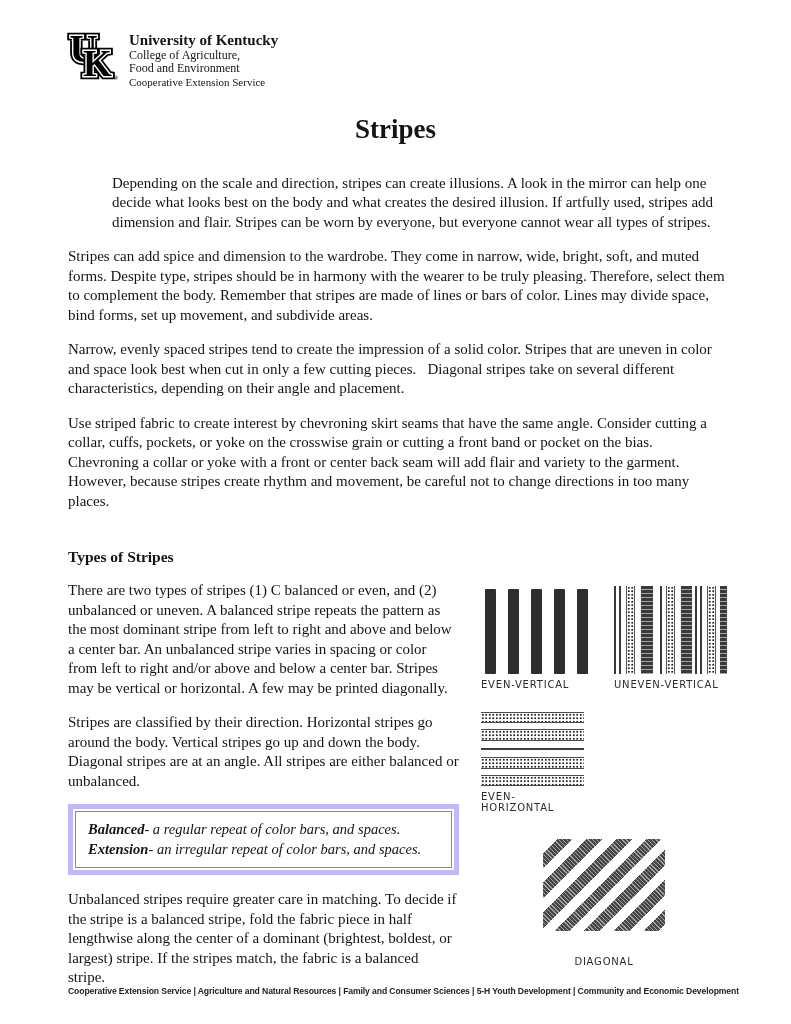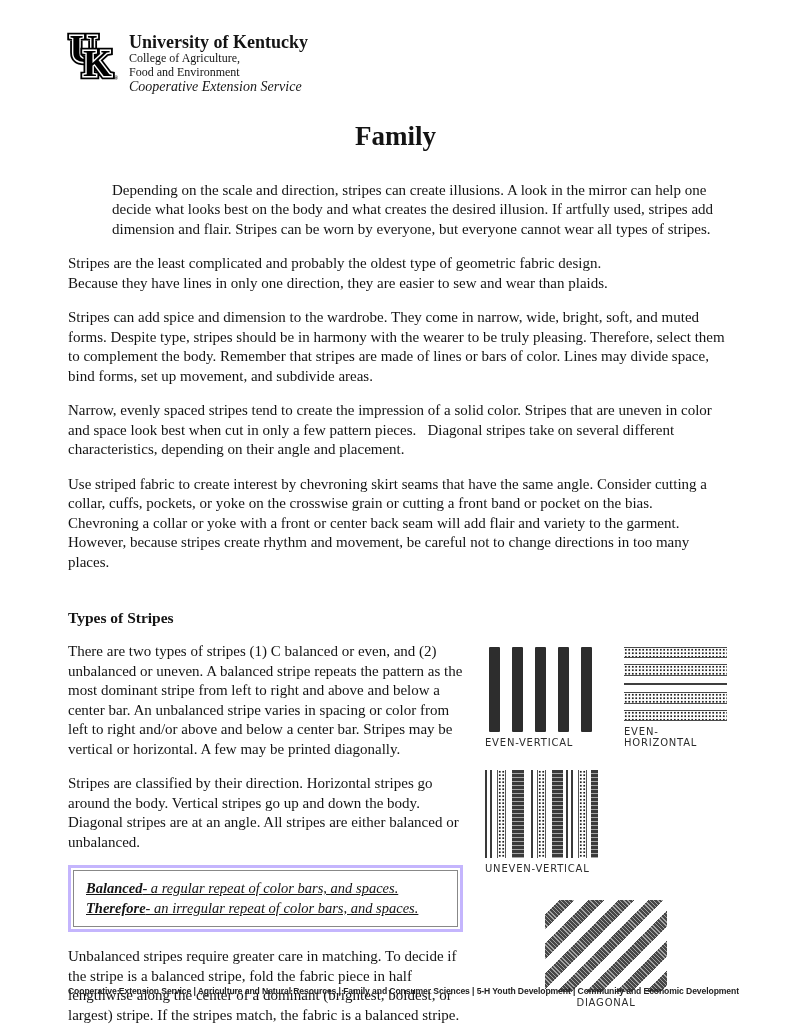--- a/index.html
+++ b/index.html
@@ -21,42 +21,41 @@
   .doc-id-box {
     background:#000; border:1px solid #555;
     box-shadow:inset 0 0 0 1px #000, inset 0 0 0 2px #777;
     width:137px; height:33px;
     display:flex; align-items:center; justify-content:center;
   }
   .doc-id-box span { color:#fff; font-weight:bold; font-size:15px; letter-spacing:.3px; }
   .logo-block { display:flex; align-items:flex-start; gap:10px; }
   .uk-logo { width:56px; height:52px; }
   .logo-text { line-height:1.12; padding-top:2px; }
-  .lt1 { font-weight:bold; font-size:18px; }
+  .lt1 { font-weight:bold; font-size:15px; }
   .lt2 { font-size:12px; }
-  .lt3 { font-style:italic; font-size:14px; }
+  .lt3 { font-size:11px; }
   
   .title { text-align:center; font-size:27px; font-weight:bold; margin-top:26px; }
   .body-text { padding:0 64px 0 68px; }
   .para {
     font-size:15px; line-height:19.5px;
     margin-top:15px;
     white-space:pre-wrap;
   }
   .para.first { margin-top:29px;margin-left:44px; }
   .heading { font-size:15.5px; font-weight:bold; margin-top:37px; }
   
   .columns { display:flex; gap:10px; align-items:flex-start; }
   .col-left { width:416px; }
   .col-right { flex:1; padding-top:20px; }
   
   .def-box {
     margin-top:13px;
-    border:3px solid #c4b5fd;
-    text-decoration:underline;
+    border:5px solid #c4b5fd;
   }
   .def-inner {
     border:1px solid #888; margin:2px;
     padding:7px 10px 8px 12px;
   }
   .def-line { font-style:italic; font-size:14.5px; line-height:20px; }
   .def-line b { font-weight:bold; }
   
   .figures-grid {
     display:grid;
@@ -65,21 +64,21 @@
     align-items:end;
     justify-items:start;
     padding-left:12px;
   }
   figure { display:flex; flex-direction:column;justify-content:center; }
   figcaption {
     font-family:"DejaVu Sans", sans-serif;
     font-size:10px; letter-spacing:.8px; color:#2b2b2b;
     margin-top:5px;
   }
-  .span2 { grid-column:1 / -1; justify-self:center; margin-top:4px; align-items:center; }
+  .span2 { grid-column:1 / -1; justify-self:center; margin-top:4px; align-items:center;gap:20px; }
   
   .sw { display:flex; }
   .sw-ev { height:85px; gap:12px; padding-left:4px; }
   .vb { width:11px; background:#2d2d2d; border-radius:1px; }
   .sw-uv { height:88px; }
   .vl  { width:2px; background:#3a3a3a; }
   .vd  { background-image:radial-gradient(#1e1e1e 0.9px, transparent 1.05px); background-size:3.5px 3.5px; border-left:1px solid #555; border-right:1px solid #555; }
   .vh  { background-color:#3a3a3a; background-image:repeating-linear-gradient(0deg, rgba(255,255,255,.55) 0 1px, transparent 1px 4px); }
   .w7{width:7px}.w9{width:9px}.w11{width:11px}.w12{width:12px}.g3{margin-right:3px}.g4{margin-right:4px}.g5{margin-right:5px}.g6{margin-right:6px}.g7{margin-right:7px}
   .sw-col { display:flex; flex-direction:column; }
@@ -126,89 +125,87 @@
       </svg>
       <div class="logo-text">
         <div class="lt1">University of Kentucky</div>
         <div class="lt2">College of Agriculture,</div>
         <div class="lt2">Food and Environment</div>
         <div class="lt3">Cooperative Extension Service</div>
       </div>
     </div>
   </div>
 
-  <h1 class="title">Family</h1>
+  <h1 class="title">Stripes</h1>
 
   <div class="body-text">
     <p class="para first">Depending on the scale and direction, stripes can create illusions. A look in the mirror can help one decide what looks best on the body and what creates the desired illusion. If artfully used, stripes add dimension and flair. Stripes can be worn by everyone, but everyone cannot wear all types of stripes.</p>
-    <p class="para">Stripes are the least complicated and probably the oldest type of geometric fabric design.
-Because they have lines in only one direction, they are easier to sew and wear than plaids.</p>
     <p class="para">Stripes can add spice and dimension to the wardrobe. They come in narrow, wide, bright, soft, and muted forms. Despite type, stripes should be in harmony with the wearer to be truly pleasing. Therefore, select them to complement the body. Remember that stripes are made of lines or bars of color. Lines may divide space, bind forms, set up movement, and subdivide areas.</p>
-    <p class="para">Narrow, evenly spaced stripes tend to create the impression of a solid color. Stripes that are uneven in color and space look best when cut in only a few pattern pieces.   Diagonal stripes take on several different characteristics, depending on their angle and placement.</p>
+    <p class="para">Narrow, evenly spaced stripes tend to create the impression of a solid color. Stripes that are uneven in color and space look best when cut in only a few cutting pieces.   Diagonal stripes take on several different characteristics, depending on their angle and placement.</p>
     <p class="para">Use striped fabric to create interest by chevroning skirt seams that have the same angle. Consider cutting a collar, cuffs, pockets, or yoke on the crosswise grain or cutting a front band or pocket on the bias. Chevroning a collar or yoke with a front or center back seam will add flair and variety to the garment. However, because stripes create rhythm and movement, be careful not to change directions in too many places.</p>
 
     <h2 class="heading">Types of Stripes</h2>
 
     <div class="columns">
       <div class="col-left">
         <p class="para">There are two types of stripes (1) C balanced or even, and (2) unbalanced or uneven. A balanced stripe repeats the pattern as the most dominant stripe from left to right and above and below a center bar. An unbalanced stripe varies in spacing or color from left to right and/or above and below a center bar. Stripes may be vertical or horizontal. A few may be printed diagonally.</p>
         <p class="para">Stripes are classified by their direction. Horizontal stripes go around the body. Vertical stripes go up and down the body. Diagonal stripes are at an angle. All stripes are either balanced or unbalanced.</p>
 
         <div class="def-box">
           <div class="def-inner">
             <div class="def-line"><b>Balanced</b><span>- a regular repeat of color bars, and spaces.</span></div>
-            <div class="def-line"><b>Therefore</b><span>- an irregular repeat of color bars, and spaces.</span></div>
+            <div class="def-line"><b>Extension</b><span>- an irregular repeat of color bars, and spaces.</span></div>
           </div>
         </div>
 
         <p class="para">Unbalanced stripes require greater care in matching. To decide if the stripe is a balanced stripe, fold the fabric piece in half lengthwise along the center of a dominant (brightest, boldest, or largest) stripe. If the stripes match, the fabric is a balanced stripe.</p>
       </div>
 
       <div class="col-right">
         <div class="figures-grid">
 
           <figure>
             <div class="sw sw-ev">
               <i class="vb"></i>
                 <i class="vb"></i>
                 <i class="vb"></i>
                 <i class="vb"></i>
                 <i class="vb"></i>
             </div>
             <figcaption>EVEN-VERTICAL</figcaption>
-          </figure>
-
-          <figure>
-            <div class="sw-col sw-eh">
-              <i class="hb-dots h11 mb6"></i>
-              <i class="hb-dots h12 mb7"></i>
-              <i class="hb-line h2 mb7"></i>
-              <i class="hb-dots h12 mb6"></i>
-              <i class="hb-dots h11"></i>
-            </div>
-            <figcaption>EVEN-HORIZONTAL</figcaption>
           </figure>
 
           <figure>
             <div class="sw sw-uv">
               <i class="vl g3"></i>
                 <i class="vl g5"></i>
                 <i class="vd w9 g6"></i>
                 <i class="vh w12 g7"></i>
                 <i class="vl g4"></i>
                 <i class="vd w9 g6"></i>
                 <i class="vh w11 g3"></i>
                 <i class="vl g3"></i>
                 <i class="vl g5"></i>
                 <i class="vd w9 g4"></i>
                 <i class="vh w7"></i>
             </div>
             <figcaption>UNEVEN-VERTICAL</figcaption>
           </figure>
 
+          <figure>
+            <div class="sw-col sw-eh">
+              <i class="hb-dots h11 mb6"></i>
+              <i class="hb-dots h12 mb7"></i>
+              <i class="hb-line h2 mb7"></i>
+              <i class="hb-dots h12 mb6"></i>
+              <i class="hb-dots h11"></i>
+            </div>
+            <figcaption>EVEN-HORIZONTAL</figcaption>
+          </figure>
+
 
           <figure class="span2">
             <div class="sw-diag"></div>
             <figcaption>DIAGONAL</figcaption>
           </figure>
 
         </div>
       </div>
     </div>
   </div>

